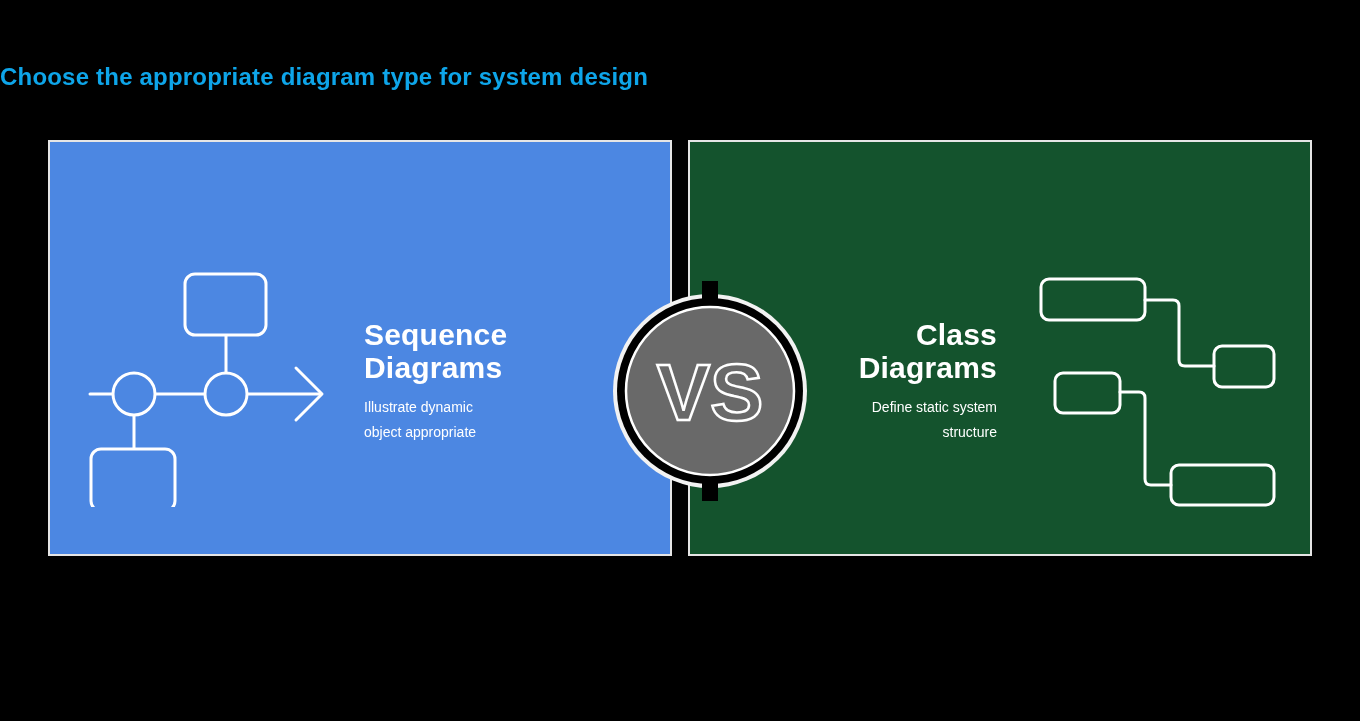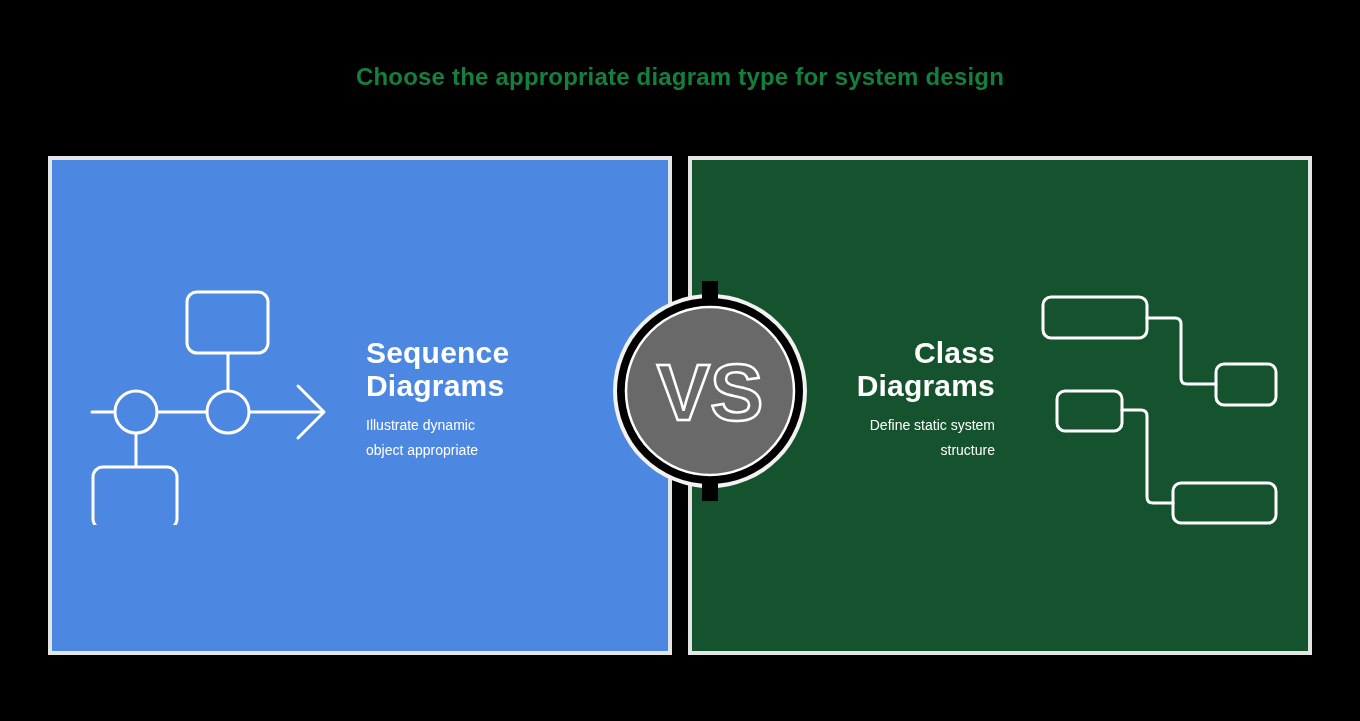--- a/index.html
+++ b/index.html
@@ -2,26 +2,26 @@
 <html><head>
 <meta charset="utf-8">
 <style>
   html,body{margin:0;padding:0;background:#000;}
   .stage{
     position:relative;width:1360px;height:721px;background:#000;overflow:hidden;
     font-family:"Liberation Sans",sans-serif;
   }
   .title{
     position:absolute;top:62px;left:0;width:100%;margin:0;
-    text-align:center;font-size:24px;font-weight:bold;line-height:30px;
-    color:#15803d;letter-spacing:0.2px;
+    text-align:left;font-size:24px;font-weight:bold;line-height:30px;
+    color:#0ea5e9;letter-spacing:0.2px;
   }
   .panel{
-    position:absolute;top:156px;width:624px;height:499px;
-    border:4px solid #e5e5e5;box-sizing:border-box;cursor:pointer;
+    position:absolute;top:140px;width:624px;height:416px;
+    border:2px solid #e5e5e5;box-sizing:border-box;cursor:pointer;
   }
   .panel-left{left:48px;background:#4C87E2;}
   .panel-right{left:688px;background:#14532d;}
   .icon-svg{position:absolute;}
   .seq-icon{left:32px;top:115px;}
   .cls-icon{left:342px;top:125px;}
   .heading{
     position:absolute;margin:0;color:#FFFFFF;
     font-size:30px;font-weight:bold;line-height:33px;letter-spacing:0.2px;
   }

